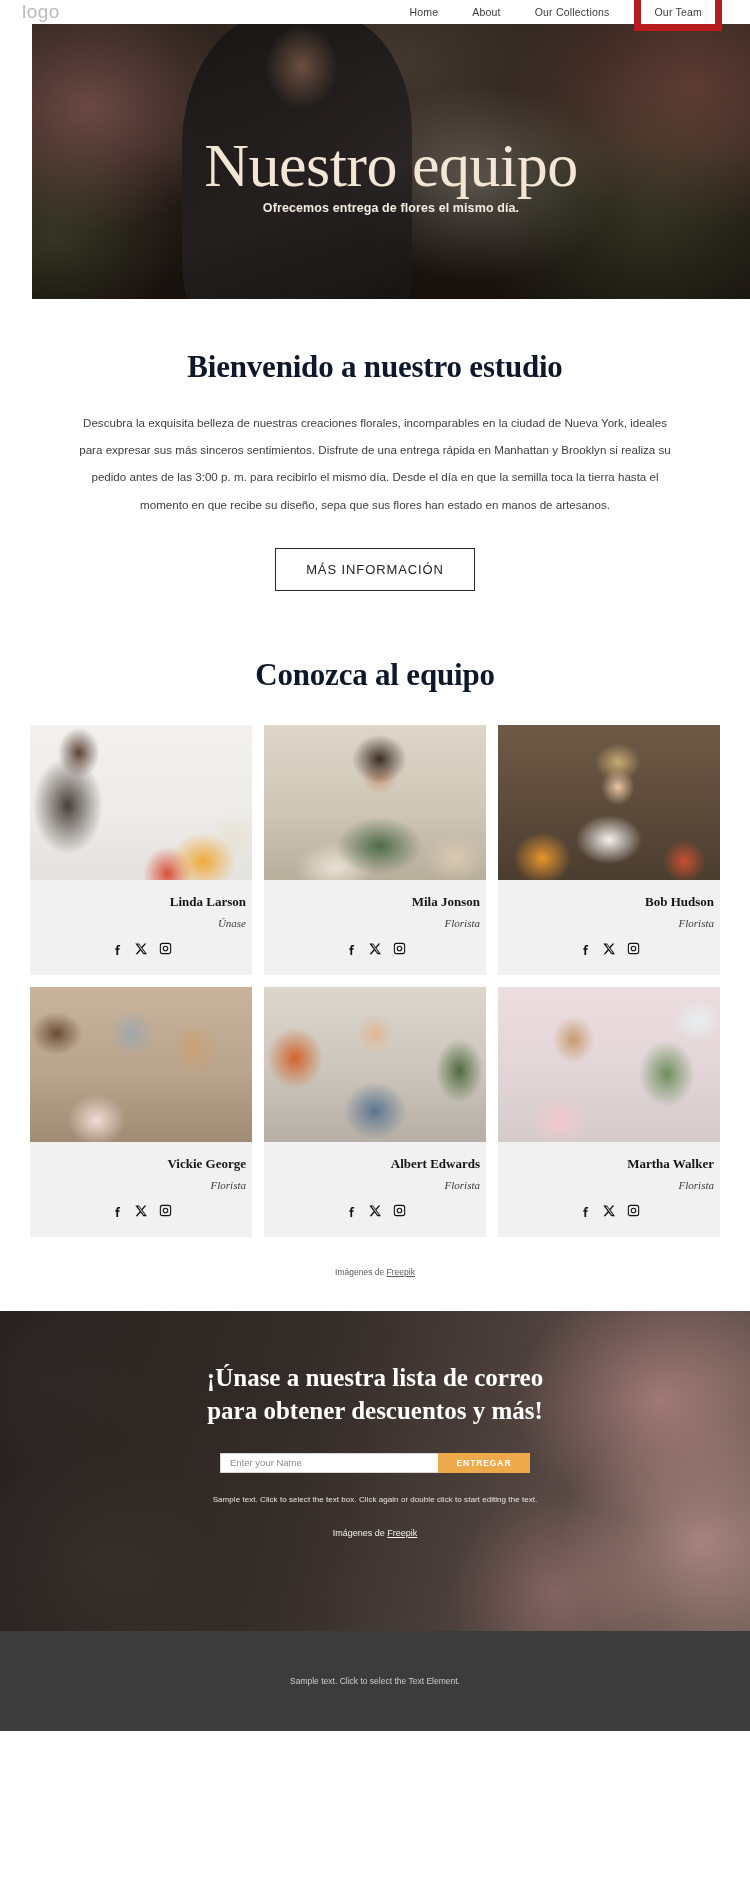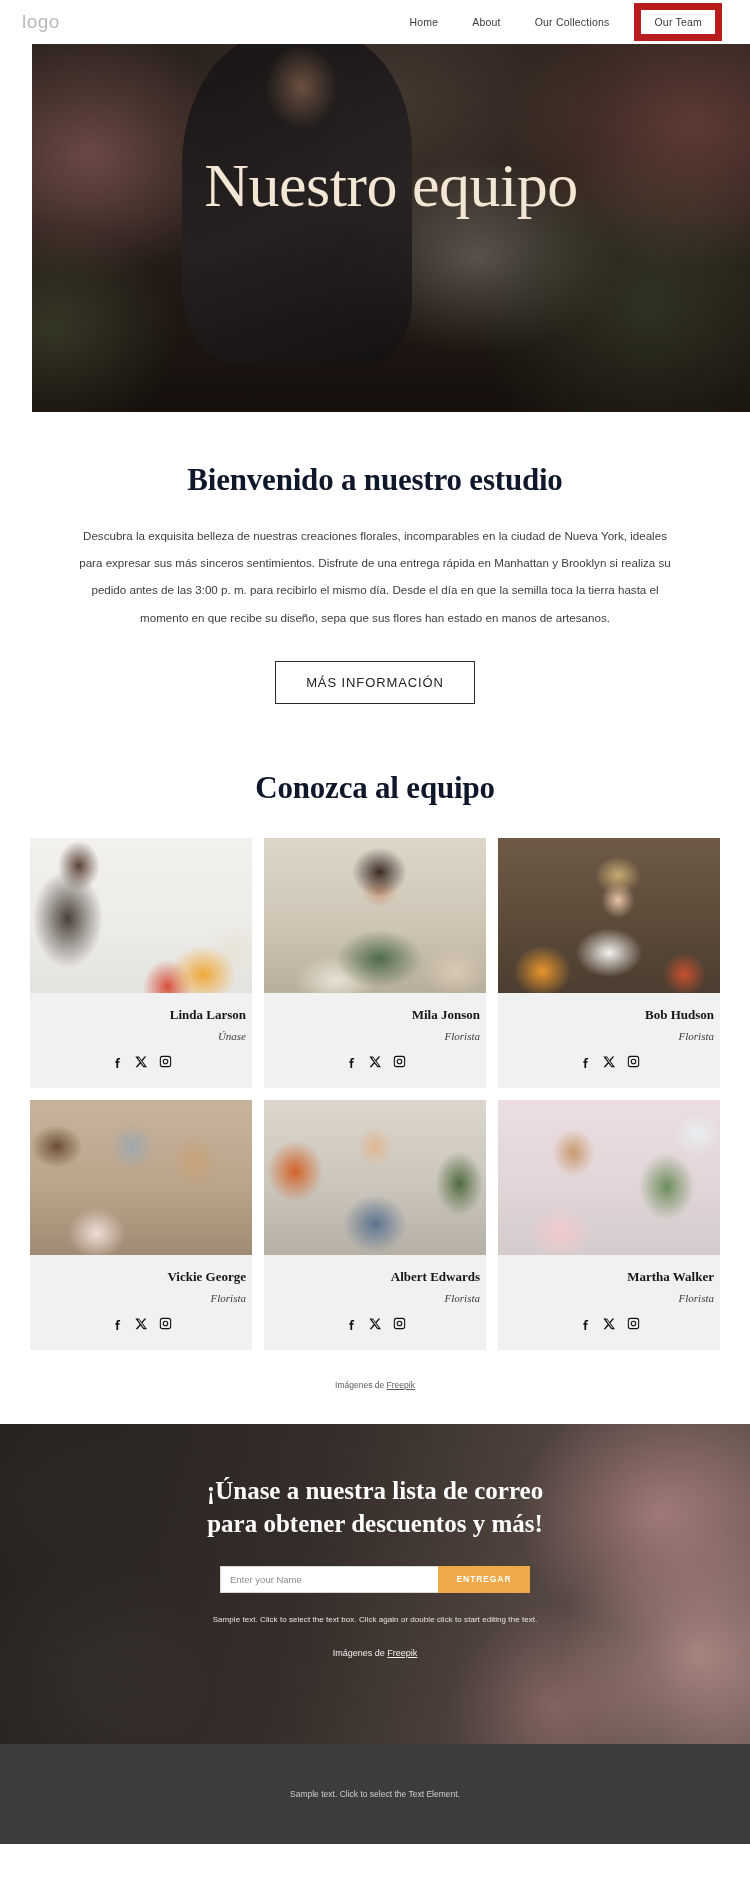--- a/index.html
+++ b/index.html
@@ -7,21 +7,21 @@
     width: 750px;
     font-family: "Liberation Sans", sans-serif;
     background: #ffffff;
     color: #222;
     -webkit-font-smoothing: antialiased;
   }
   .page { width: 750px; position: relative; overflow: hidden; }
 
   
   .site-header {
-    height: 44px;
+    height: 24px;
     background: #fff;
     display: flex;
     align-items: center;
     padding: 0 22px;
     position: relative;
     z-index: 20;
   }
   .logo {
     font-family: "Liberation Sans", sans-serif;
     font-size: 19px;
@@ -45,21 +45,21 @@
   }
   .nav-item.boxed {
     border: 7px solid #b91c1c;
     padding: 6px 13px;
     margin-left: 8px;
     margin-right: 6px;
   }
 
   
   .hero {
-    height: 368px;
+    height: 275px;
     position: relative;
     overflow: hidden;
     background: #2a211c;
     margin-left: 32px;
   }
   .hero-bg {
     position: absolute;
     inset: 0;
     background:
       radial-gradient(ellipse 220px 180px at 8% 30%, rgba(226,150,150,0.55), rgba(60,40,35,0) 70%),
@@ -227,21 +227,21 @@
     font-family: "Liberation Serif", "DejaVu Serif", serif;
     font-size: 25px;
     font-weight: 700;
     color: #ffffff;
     line-height: 1.32;
   }
   .nl-form {
     margin: 26px auto 0;
     width: 310px;
     display: flex;
-    height: 27px;
+    height: 20px;
   }
   .nl-input {
     flex: 1;
     border: 1px solid #d8d8d8;
     border-right: none;
     background: #fff;
     font-size: 9.5px;
     color: #6d6d6d;
     padding: 0 9px;
     font-family: "Liberation Sans", sans-serif;
@@ -298,20 +298,21 @@
       <a class="nav-item" href="#">Our Collections</a>
       <a class="nav-item boxed" href="#">Our Team</a>
     </nav>
   </div>
 
   <section class="hero">
     <div class="hero-bg"></div>
     <div class="hero-figure"></div>
     <div class="hero-inner">
       <h1 class="hero-title">Nuestro equipo</h1>
+      <div class="hero-sub">Ofrecemos entrega de flores el mismo día.</div>
     </div>
   </section>
 
   <section class="welcome">
     <h2 class="section-title">Bienvenido a nuestro estudio</h2>
     <p class="welcome-body">Descubra la exquisita belleza de nuestras creaciones florales, incomparables en la ciudad de Nueva York, ideales para expresar sus más sinceros sentimientos. Disfrute de una entrega rápida en Manhattan y Brooklyn si realiza su pedido antes de las 3:00 p. m. para recibirlo el mismo día. Desde el día en que la semilla toca la tierra hasta el momento en que recibe su diseño, sepa que sus flores han estado en manos de artesanos.</p>
     <a class="btn-outline" href="#">MÁS INFORMACIÓN</a>
   </section>
 
   <section class="team">

